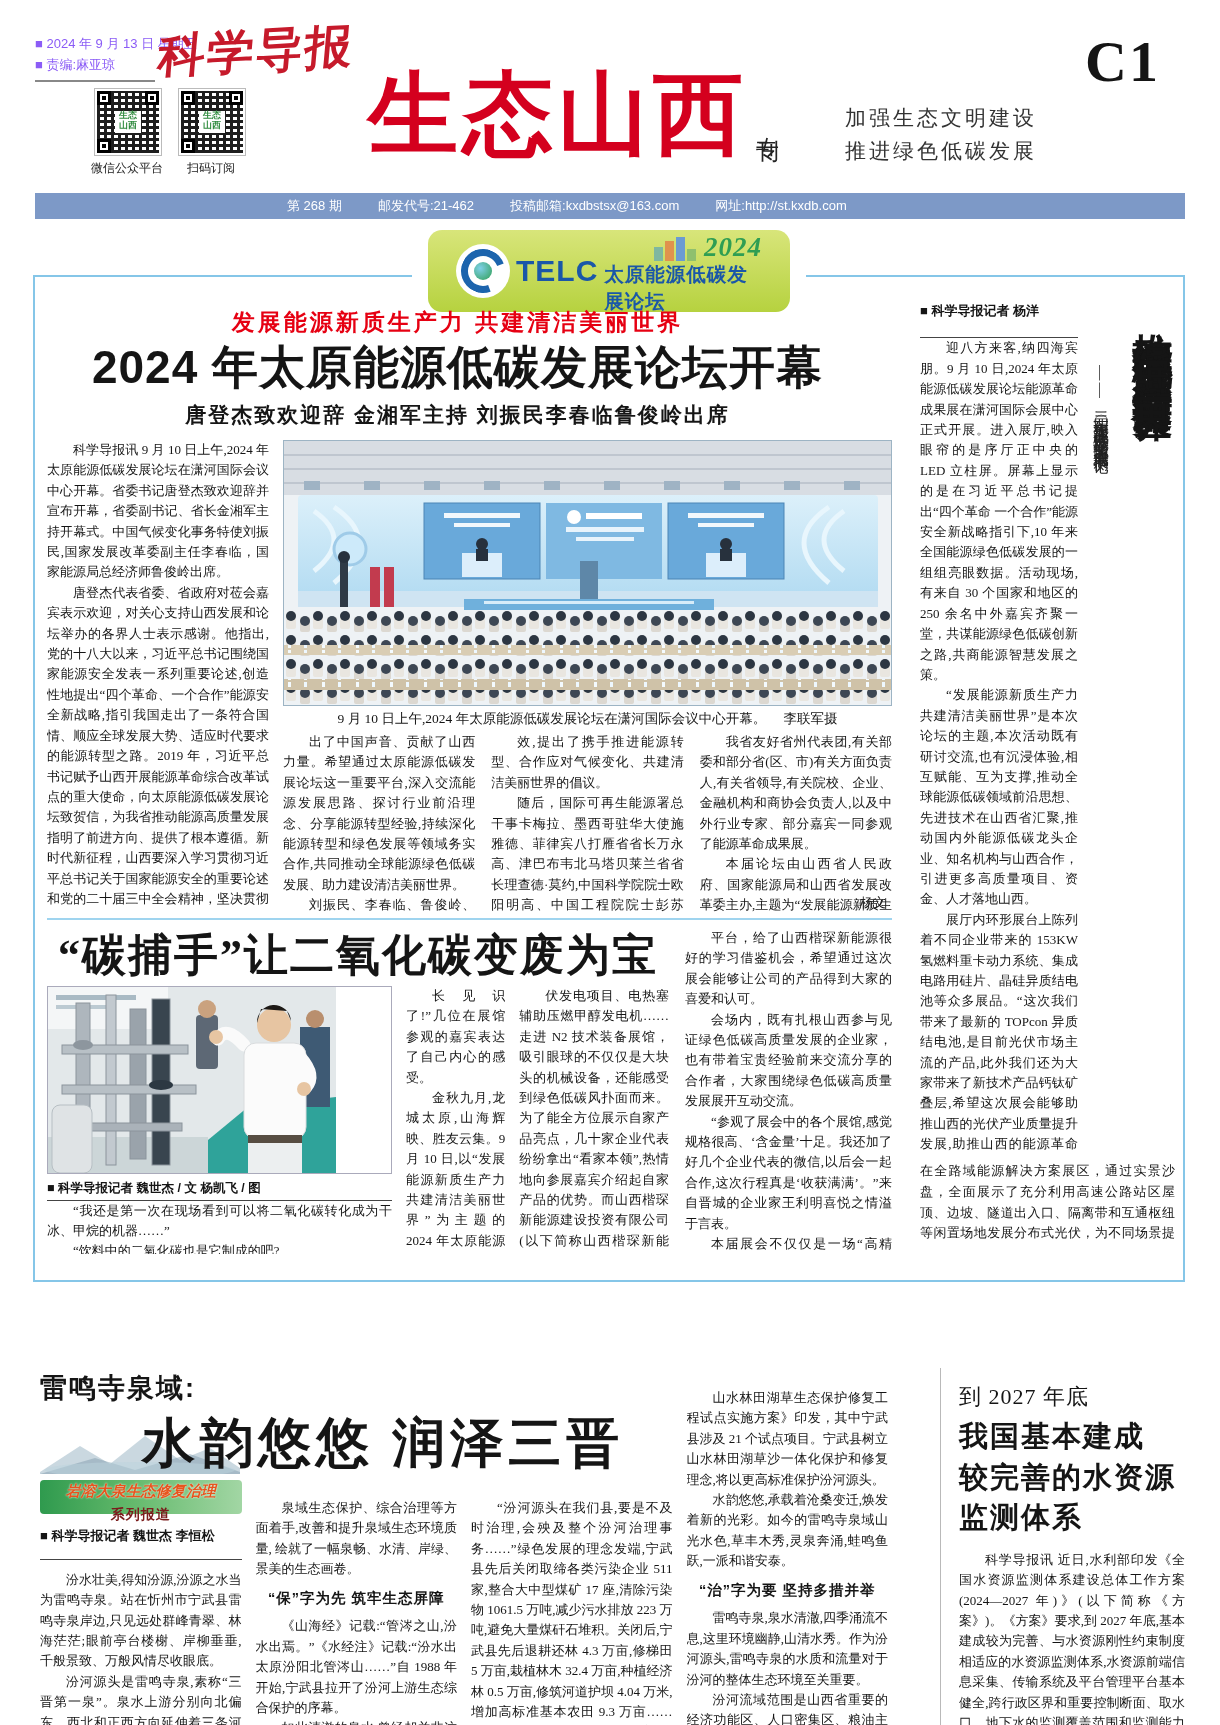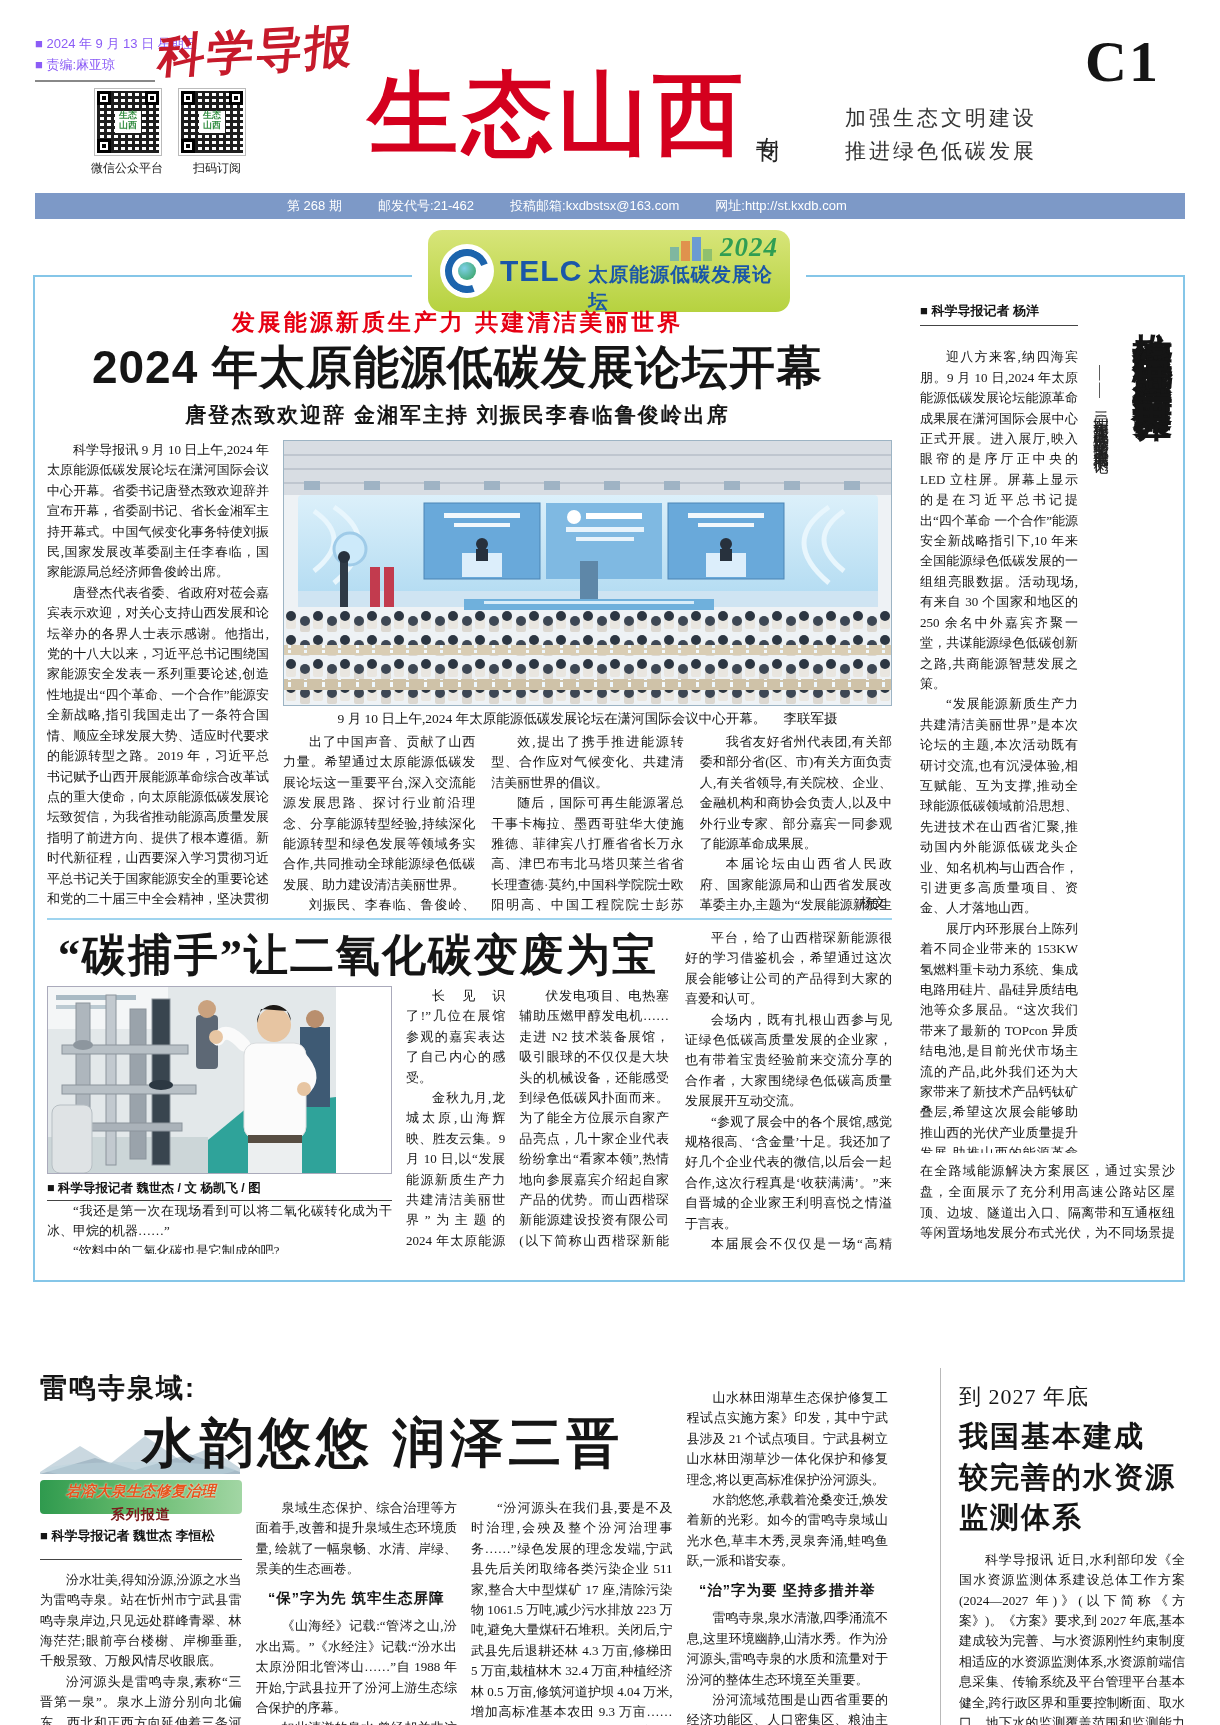--- a/index.html
+++ b/index.html
@@ -26,21 +26,21 @@
   .slogan{left:845px;top:102px;font-size:21px;color:#333;line-height:1.55;letter-spacing:3px;}
   .page-no{left:1085px;top:28px;font-size:58px;font-weight:bold;letter-spacing:2px;}
   
   .infobar{left:35px;top:193px;width:1150px;height:26px;background:#7d99c7;color:#fff;
            font-size:13px;display:flex;align-items:center;gap:36px;box-sizing:border-box;padding-left:252px;
            font-family:"Liberation Sans",sans-serif;}
   
   .main-box{left:33px;top:275px;width:1152px;height:1007px;border:2px solid #85c6e8;box-sizing:border-box;}
   .banner-wrap{position:absolute;left:50%;top:-47px;transform:translateX(-50%);background:#fff;padding:0 16px;}
   .banner{width:362px;height:82px;border-radius:14px;background:linear-gradient(#d8e57a,#b6d23f);
-          display:flex;align-items:center;padding:0 12px;box-sizing:border-box;gap:6px;}
+          display:flex;align-items:center;padding:0 28px;box-sizing:border-box;gap:6px;}
   .telc-logo{width:54px;height:54px;border-radius:50%;background:#fff;position:relative;flex:none;}
   .telc-logo::before{content:"";position:absolute;inset:5px;border:7px solid #1c64ad;border-right-color:transparent;
           border-radius:50%;transform:rotate(25deg);}
   .telc-logo::after{content:"";position:absolute;left:18px;top:18px;width:18px;height:18px;border-radius:50%;
           background:radial-gradient(circle at 35% 35%,#7fd0e8,#2f9e53);}
   .banner-mid{display:flex;flex-direction:column;flex:1;}
   .banner-top{display:flex;align-items:flex-end;justify-content:flex-end;gap:8px;height:34px;}
   .b-buildings{display:flex;align-items:flex-end;gap:2px;height:24px;}
   .b-buildings b{display:block;width:9px;background:#7fb7a0;}
   .b-buildings b:nth-child(2){background:#e0924d;height:20px!important;}
@@ -81,21 +81,21 @@
             border-bottom:1px solid #444;padding:6px 0 3px;}
   .c-quotes{font-size:13px;line-height:1.55;overflow:hidden;flex:1;}
   .c-colB{width:122px;overflow:hidden;}
   .c-colC{width:184px;overflow:hidden;}
   .c-colD{flex:1;overflow:hidden;}
   
   .side{left:885px;top:24px;width:255px;height:944px;display:flex;flex-direction:column;}
   .side-top{flex:1;display:flex;min-height:0;}
   .side-text{width:158px;overflow:hidden;}
   .side-reporter{font-family:"Liberation Sans",sans-serif;font-size:13px;font-weight:bold;
-                 border-bottom:1px solid #444;padding-bottom:4px;margin-bottom:21px;}
+                 border-bottom:1px solid #444;padding-bottom:16px;margin-bottom:0;}
   .side-vert{flex:1;position:relative;}
   .vh{position:absolute;right:0;top:0;height:100%;writing-mode:vertical-rl;font-size:40px;font-weight:900;
       letter-spacing:3px;line-height:1.15;}
   .vsub{position:absolute;right:64px;top:64px;writing-mode:vertical-rl;font-size:15.5px;letter-spacing:2px;color:#222;}
   .side-footer{height:84px;overflow:hidden;font-size:13px;line-height:1.6;text-align:justify;padding-top:8px;}
   
   .bottom{left:40px;top:1368px;width:1145px;height:420px;display:flex;gap:38px;}
   .spring{width:848px;position:relative;flex:none;}
   .spring-head{position:absolute;top:2px;left:0;width:650px;z-index:2;}
   .s-kicker{font-size:27px;font-weight:bold;font-family:"Liberation Sans",sans-serif;letter-spacing:2px;}
@@ -143,21 +143,21 @@
     <span class="ov">生态山西</span>
   </div>
   <div class="abs qr" style="left:178px;top:88px;">
     <i></i>
     <span class="f f1"></span>
     <span class="f f2"></span>
     <span class="f f3"></span>
     <span class="ov">生态山西</span>
   </div>
   <div class="abs qr-label" style="left:82px;top:160px;">微信公众平台</div>
-  <div class="abs qr-label" style="left:172px;top:160px;">扫码订阅</div>
+  <div class="abs qr-label" style="left:166px;top:160px;">扫码订阅</div>
 
   <div class="abs big-title">生态山西</div>
   <div class="abs title-tag">专刊</div>
   <div class="abs slogan">
     <div>加强生态文明建设</div>
     <div>推进绿色低碳发展</div>
   </div>
   <div class="abs page-no">C1</div>
 
   <div class="abs infobar">

